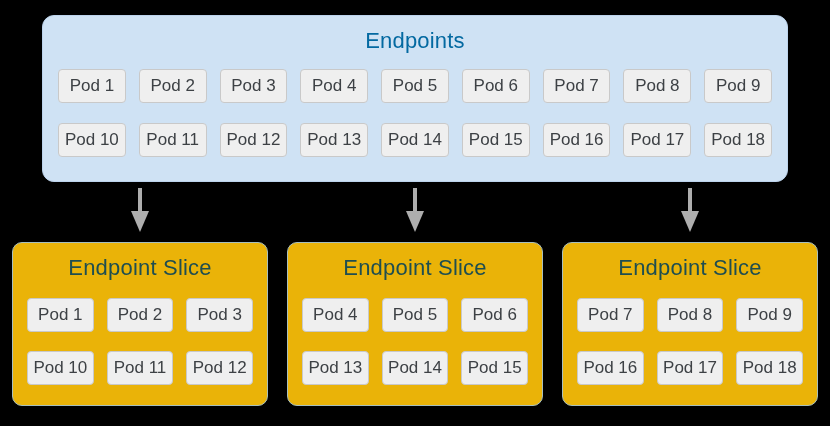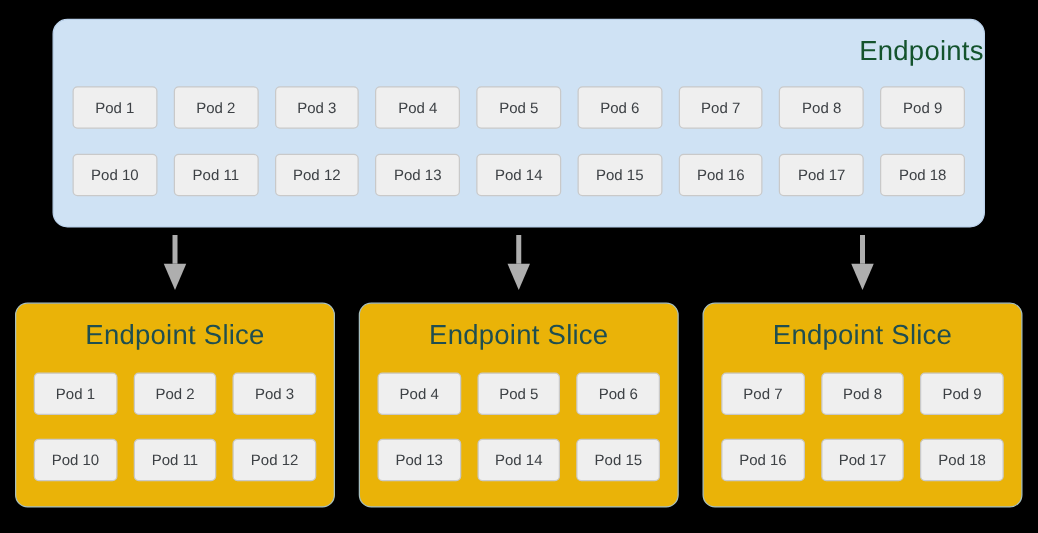--- a/index.html
+++ b/index.html
@@ -30,21 +30,21 @@
   }
   .box-title {
     margin: 0;
     padding-top: 12px;
     text-align: center;
     font-size: 22px;
     line-height: 26px;
     font-weight: 500;
     letter-spacing: 0.2px;
   }
-  .endpoints-box .box-title { color: #14532d; text-align: right; }
+  .endpoints-box .box-title { color: #0369a1; }
 
   .pod-row {
     position: absolute;
     left: 15px;
     right: 15px;
     display: flex;
     gap: 13px;
   }
   .endpoints-box .row1 { top: 53px; }
   .endpoints-box .row2 { top: 107px; }
@@ -52,21 +52,21 @@
   .pod {
     flex: 1;
     height: 34px;
     background: #efefef;
     border: 1px solid #c9c9c9;
     border-radius: 4px;
     box-sizing: border-box;
     display: flex;
     align-items: center;
     justify-content: center;
-    font-size: 12px;
+    font-size: 17px;
     color: #3d4145;
     white-space: nowrap;
   }
 
   
   .arrows-row {
     position: absolute;
     left: 12px;
     top: 188px;
     width: 806px;

